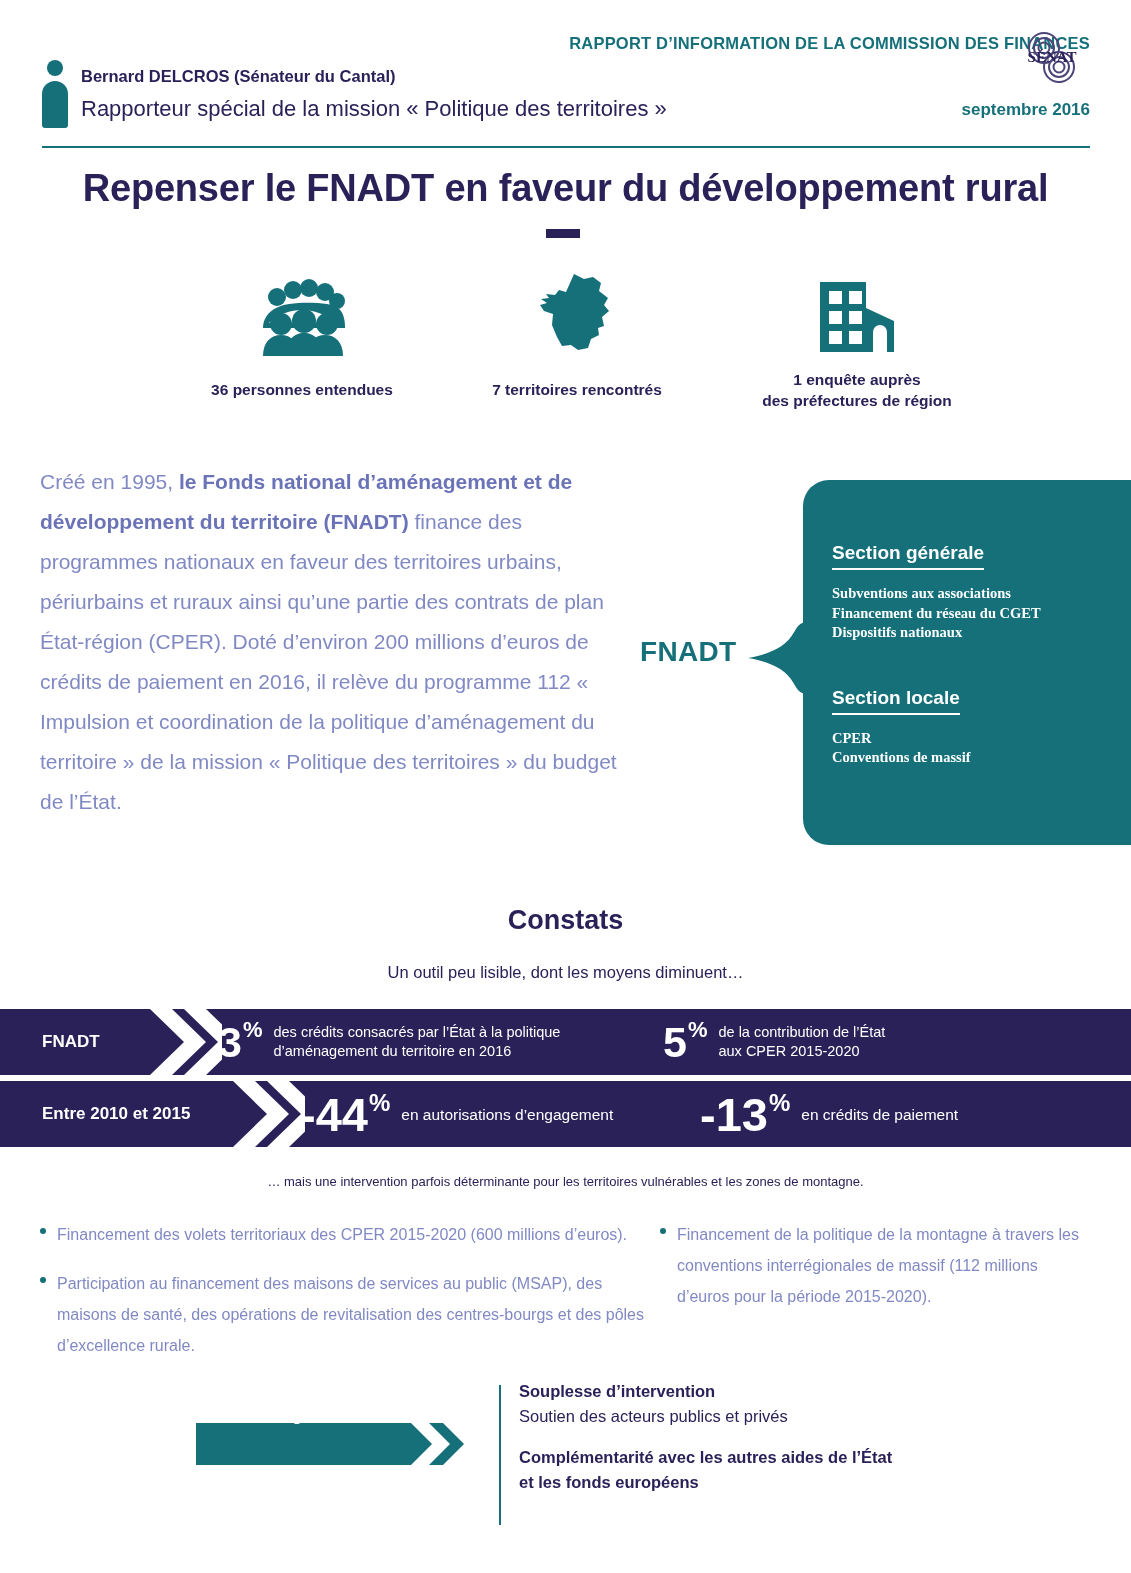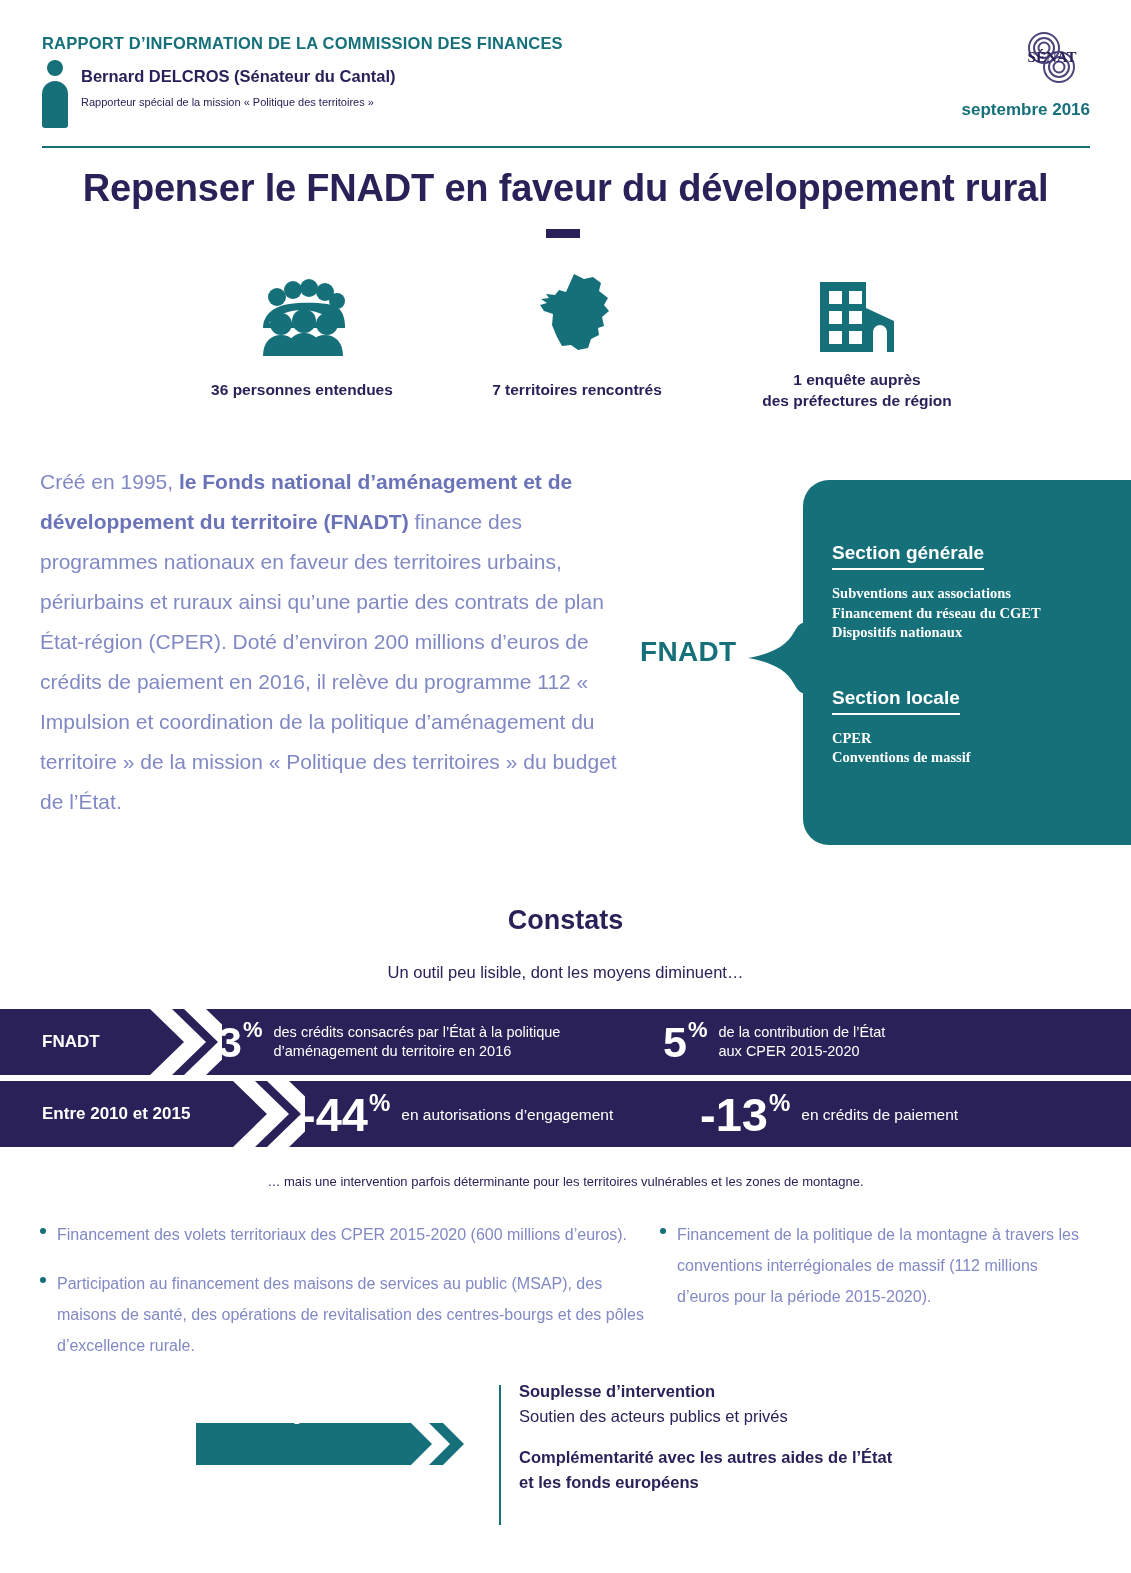--- a/index.html
+++ b/index.html
@@ -5,41 +5,41 @@
   html,body{margin:0;padding:0;}
   body{
     width:1131px; height:1573px; position:relative;
     background:#ffffff;
     font-family:"Liberation Sans", sans-serif;
     -webkit-font-smoothing:antialiased;
   }
   .page{position:relative;width:1131px;height:1573px;overflow:hidden;}
 
   
-  .hdr{position:absolute;left:42px;top:34px;width:1048px;}
+  .hdr{position:absolute;left:42px;top:34px;width:1048px;text-align:right;}
   .hdr-kicker{
     color:#157079;font-size:16.5px;font-weight:bold;letter-spacing:.2px;
     text-transform:uppercase;
   }
   .hdr-person{
     position:absolute;left:0px;top:26px;width:26px;height:68px;
   }
   .hdr-person .head{
     position:absolute;left:5px;top:0;width:16px;height:16px;border-radius:50%;
     background:#157079;
   }
   .hdr-person .body{
     position:absolute;left:0px;top:21px;width:26px;height:47px;
     background:#157079;border-radius:13px 13px 3px 3px;
   }
   .hdr-name{
     position:absolute;left:39px;top:33px;color:#2B2159;font-size:16.5px;font-weight:bold;
   }
   .hdr-role{
-    position:absolute;left:39px;top:62px;color:#2B2159;font-size:11px;font-weight:normal;
+    position:absolute;left:39px;top:62px;color:#2B2159;font-size:22px;font-weight:normal;
   }
   .hdr-date{
     position:absolute;right:0px;top:66px;color:#157079;font-size:17px;font-weight:bold;
   }
   .senat-logo{
     position:absolute;right:46px;top:30px;width:66px;height:56px;
   }
   .hdr-rule{
     position:absolute;left:42px;top:146px;width:1048px;height:2px;background:#157079;
   }

